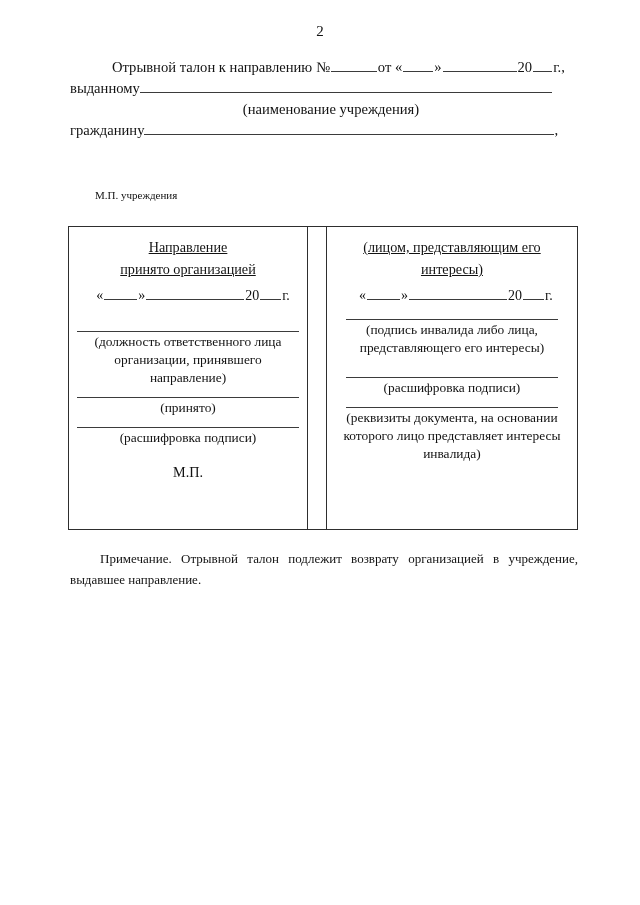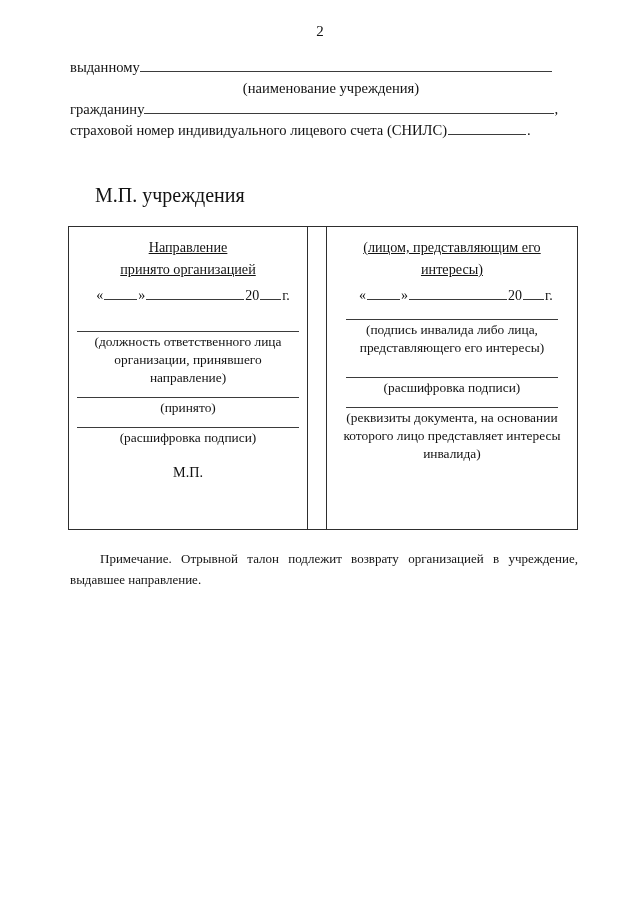--- a/index.html
+++ b/index.html
@@ -85,21 +85,21 @@
     line-height: 21px;
   }
   .caption.inst-cap { padding-left: 14px; }
   .caption.fio-cap  { padding-left: 10px; }
 
   
   .stamp-note {
     position: absolute;
     left: 95px;
     top: 185px;
-    font-size: 20px;
+    font-size: 11px;
     line-height: 20px;
   }
 
   
   .talon-table {
     position: absolute;
     left: 68px;
     top: 226px;
     width: 510px;
     height: 304px;
@@ -182,27 +182,27 @@
 </style>
 </head>
 <body>
 
 <div class="page">
 
   <div class="page-number">2</div>
 
   <div class="header-block">
 
+    <span class="hdr-line indent"><span>Отрывной талон к направлению №</span><span class="rule w-num"></span><span>от «</span><span class="rule w-day"></span><span>»</span><span class="rule w-month"></span><span>20</span><span class="rule w-year"></span><span>г.,</span></span>
 
     <span class="hdr-line"><span>выданному</span><span class="rule-fill inst"></span></span>
     <span class="caption inst-cap">(наименование учреждения)</span>
 
     <span class="hdr-line"><span>гражданину</span><span class="rule-fill fio"></span><span>,</span></span>
 
-    <span class="hdr-line"><span>страховой номер индивидуального лицевого счета (СНИЛС)</span><span class="rule w-snils"></span><span>.</span></span>
 
   </div>
 
   <div class="stamp-note">М.П. учреждения</div>
 
   <div class="talon-table">
 
     <div class="cell cell-left">
 
       <div class="cell-title">Направление</div>

